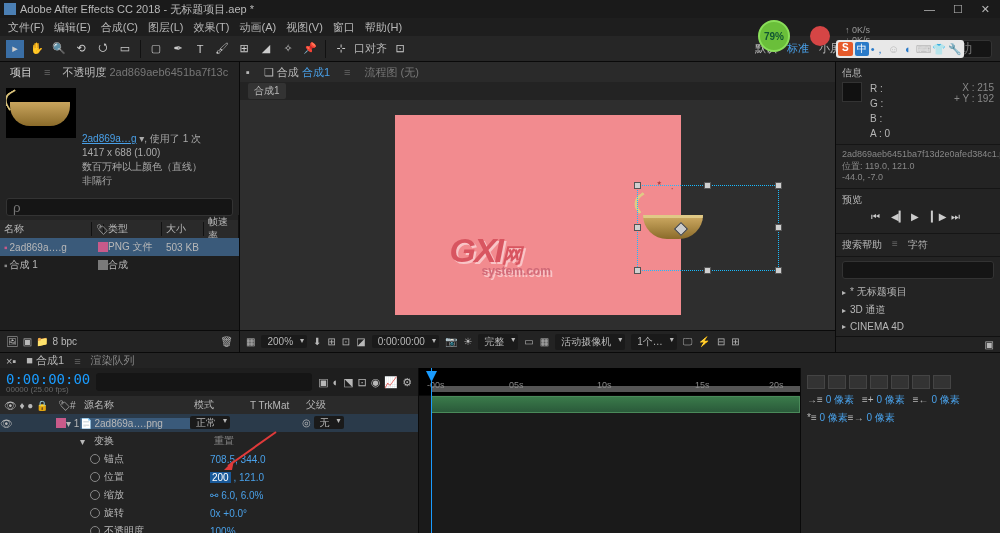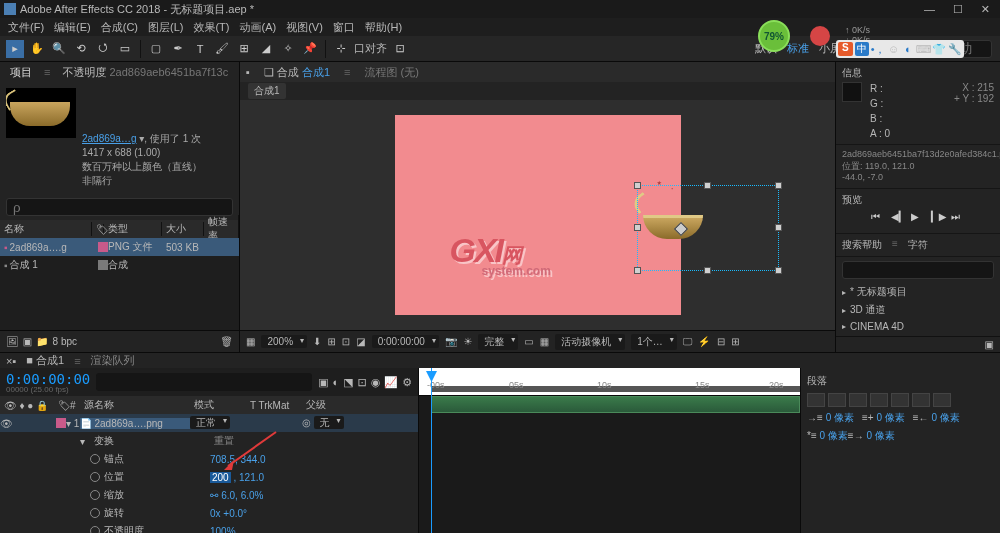--- a/index.html
+++ b/index.html
@@ -80,21 +80,21 @@
 .tl-header > div { padding: 0 4px; }
 .tl-layers { flex: 1; background: #232323; }
 .layer-row { display: flex; height: 18px; align-items: center; font-size: 10px; }
 .layer-row.sel { background: #2a3a4a; }
 .layer-row.sub { padding-left: 90px; }
 .prop-name { width: 120px; display: flex; align-items: center; gap: 4px; }
 .prop-val { color: #49a0e8; font-size: 10px; }
 .prop-val.edit { background: #1a5a9a; color: #fff; padding: 0 2px; }
 .stopwatch { width: 10px; height: 10px; border: 1px solid #888; border-radius: 50%; position: relative; }
 .tl-right { flex: 1; display: flex; flex-direction: column; background: #1a1a1a; position: relative; }
-.ruler { height: 28px; background: #ffffff; position: relative; border-bottom: 1px solid #0a0a0a; }
+.ruler { height: 28px; background: #000000; position: relative; border-bottom: 1px solid #0a0a0a; }
 .ruler-tick { position: absolute; top: 12px; font-size: 9px; color: #888; }
 .cti { position: absolute; top: 0; left: 12px; width: 1px; height: 100%; background: #1a9cff; }
 .cti::before { content: ""; position: absolute; top: 3px; left: -5px; width: 11px; height: 11px; background: #1a9cff; clip-path: polygon(0 0, 100% 0, 50% 100%); }
 .track-area { flex: 1; position: relative; }
 .layer-bar { position: absolute; top: 0; left: 12px; right: 0; height: 17px; background: linear-gradient(#3a7a4a,#2a5a3a); border: 1px solid #4a8a5a; }
 .work-area { position: absolute; top: 0; left: 12px; right: 0; height: 6px; background: #555; }
 .arrow-annotation { position: absolute; left: 222px; top: 430px; width: 60px; height: 40px; pointer-events: none; }
 .seg-right { width: 200px; background: #232323; border-left: 1px solid #0a0a0a; padding: 4px 6px; font-size: 10px; }
 .seg-title { padding: 2px 0; }
 .align-row { display: flex; gap: 3px; margin: 3px 0; }
@@ -455,21 +455,20 @@
         <span class="ruler-tick" style="left:276px">15s</span>
         <span class="ruler-tick" style="left:350px">20s</span>
       </div>
       <div class="track-area">
         <div class="layer-bar"></div>
       </div>
       <div class="cti"></div>
 
     </div>
     <div class="seg-right">
-      <div class="seg-title">段落</div>
       <div class="align-row">
         <div class="align-btn"></div>
         <div class="align-btn"></div>
         <div class="align-btn"></div>
         <div class="align-btn"></div>
         <div class="align-btn"></div>
         <div class="align-btn"></div>
         <div class="align-btn"></div>
       </div>
       <div style="display:flex;gap:8px;margin-top:4px">

